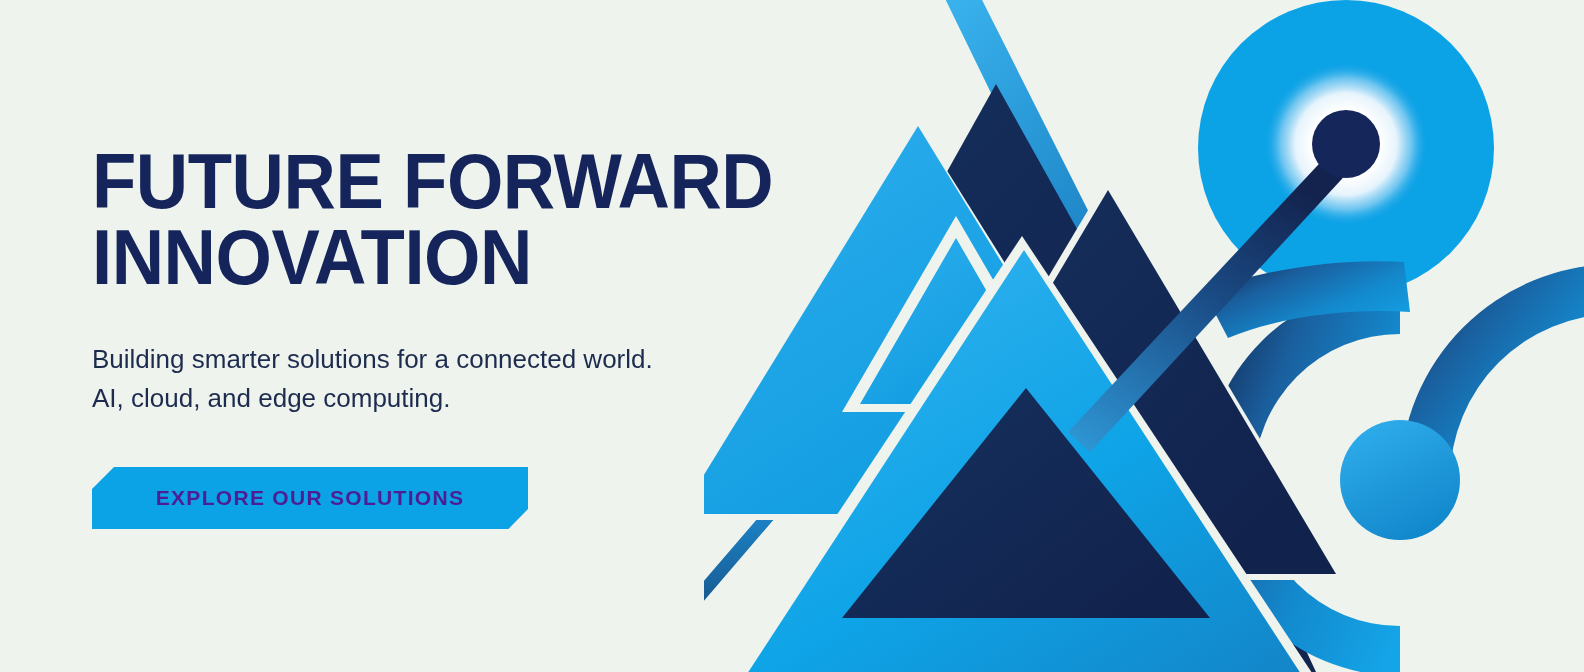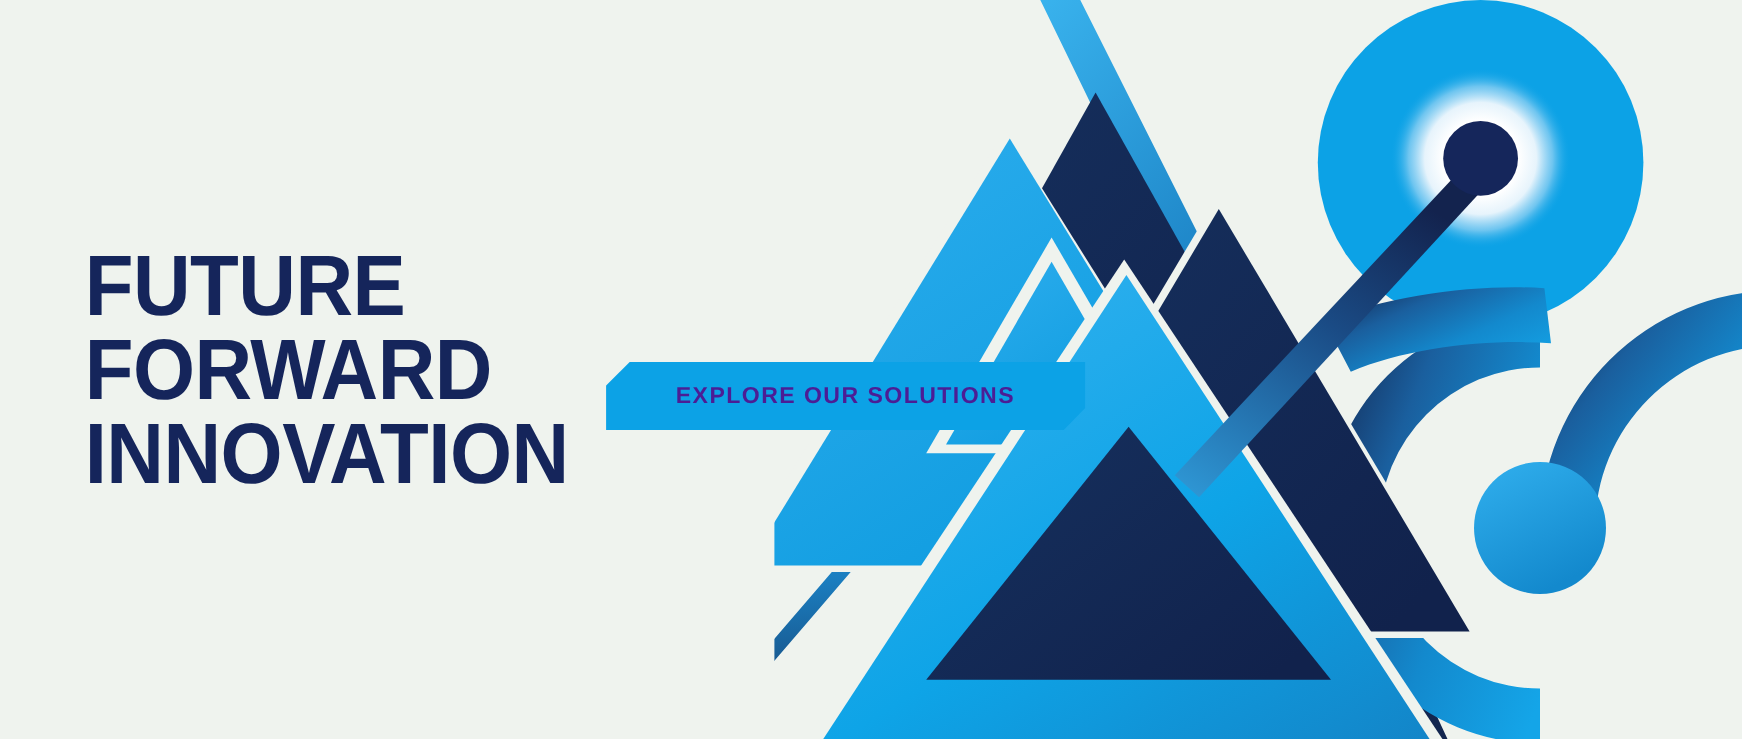--- a/index.html
+++ b/index.html
@@ -24,22 +24,22 @@
     pointer-events:none;
   }
   .artwork svg{ display:block; width:100%; height:100%; }
 
   
   .content{
     position:absolute;
     left:92px; top:0;
     width:880px; height:672px;
     display:flex;
+    flex-direction:column;
     justify-content:center;
-    align-items:center;
   }
 
   .headline{
     color:#15255b;
     font-size:78px;
     line-height:0.98;
     font-weight:700;
     letter-spacing:-0.5px;
     text-transform:uppercase;
     transform:scaleX(0.93);
@@ -191,19 +191,21 @@
 
       <circle cx="642" cy="144" r="34" fill="#15265b"></circle>
     </svg>
   </div>
 
   <div class="content">
 
     <h1 class="headline">FUTURE FORWARD
 INNOVATION</h1>
 
+    <p class="subhead">Building smarter solutions for a connected world.
+AI, cloud, and edge computing.</p>
 
     <div class="cta-wrap">
       <button class="cta">EXPLORE OUR SOLUTIONS</button>
     </div>
 
   </div>
 </div>
 
 </body></html>

